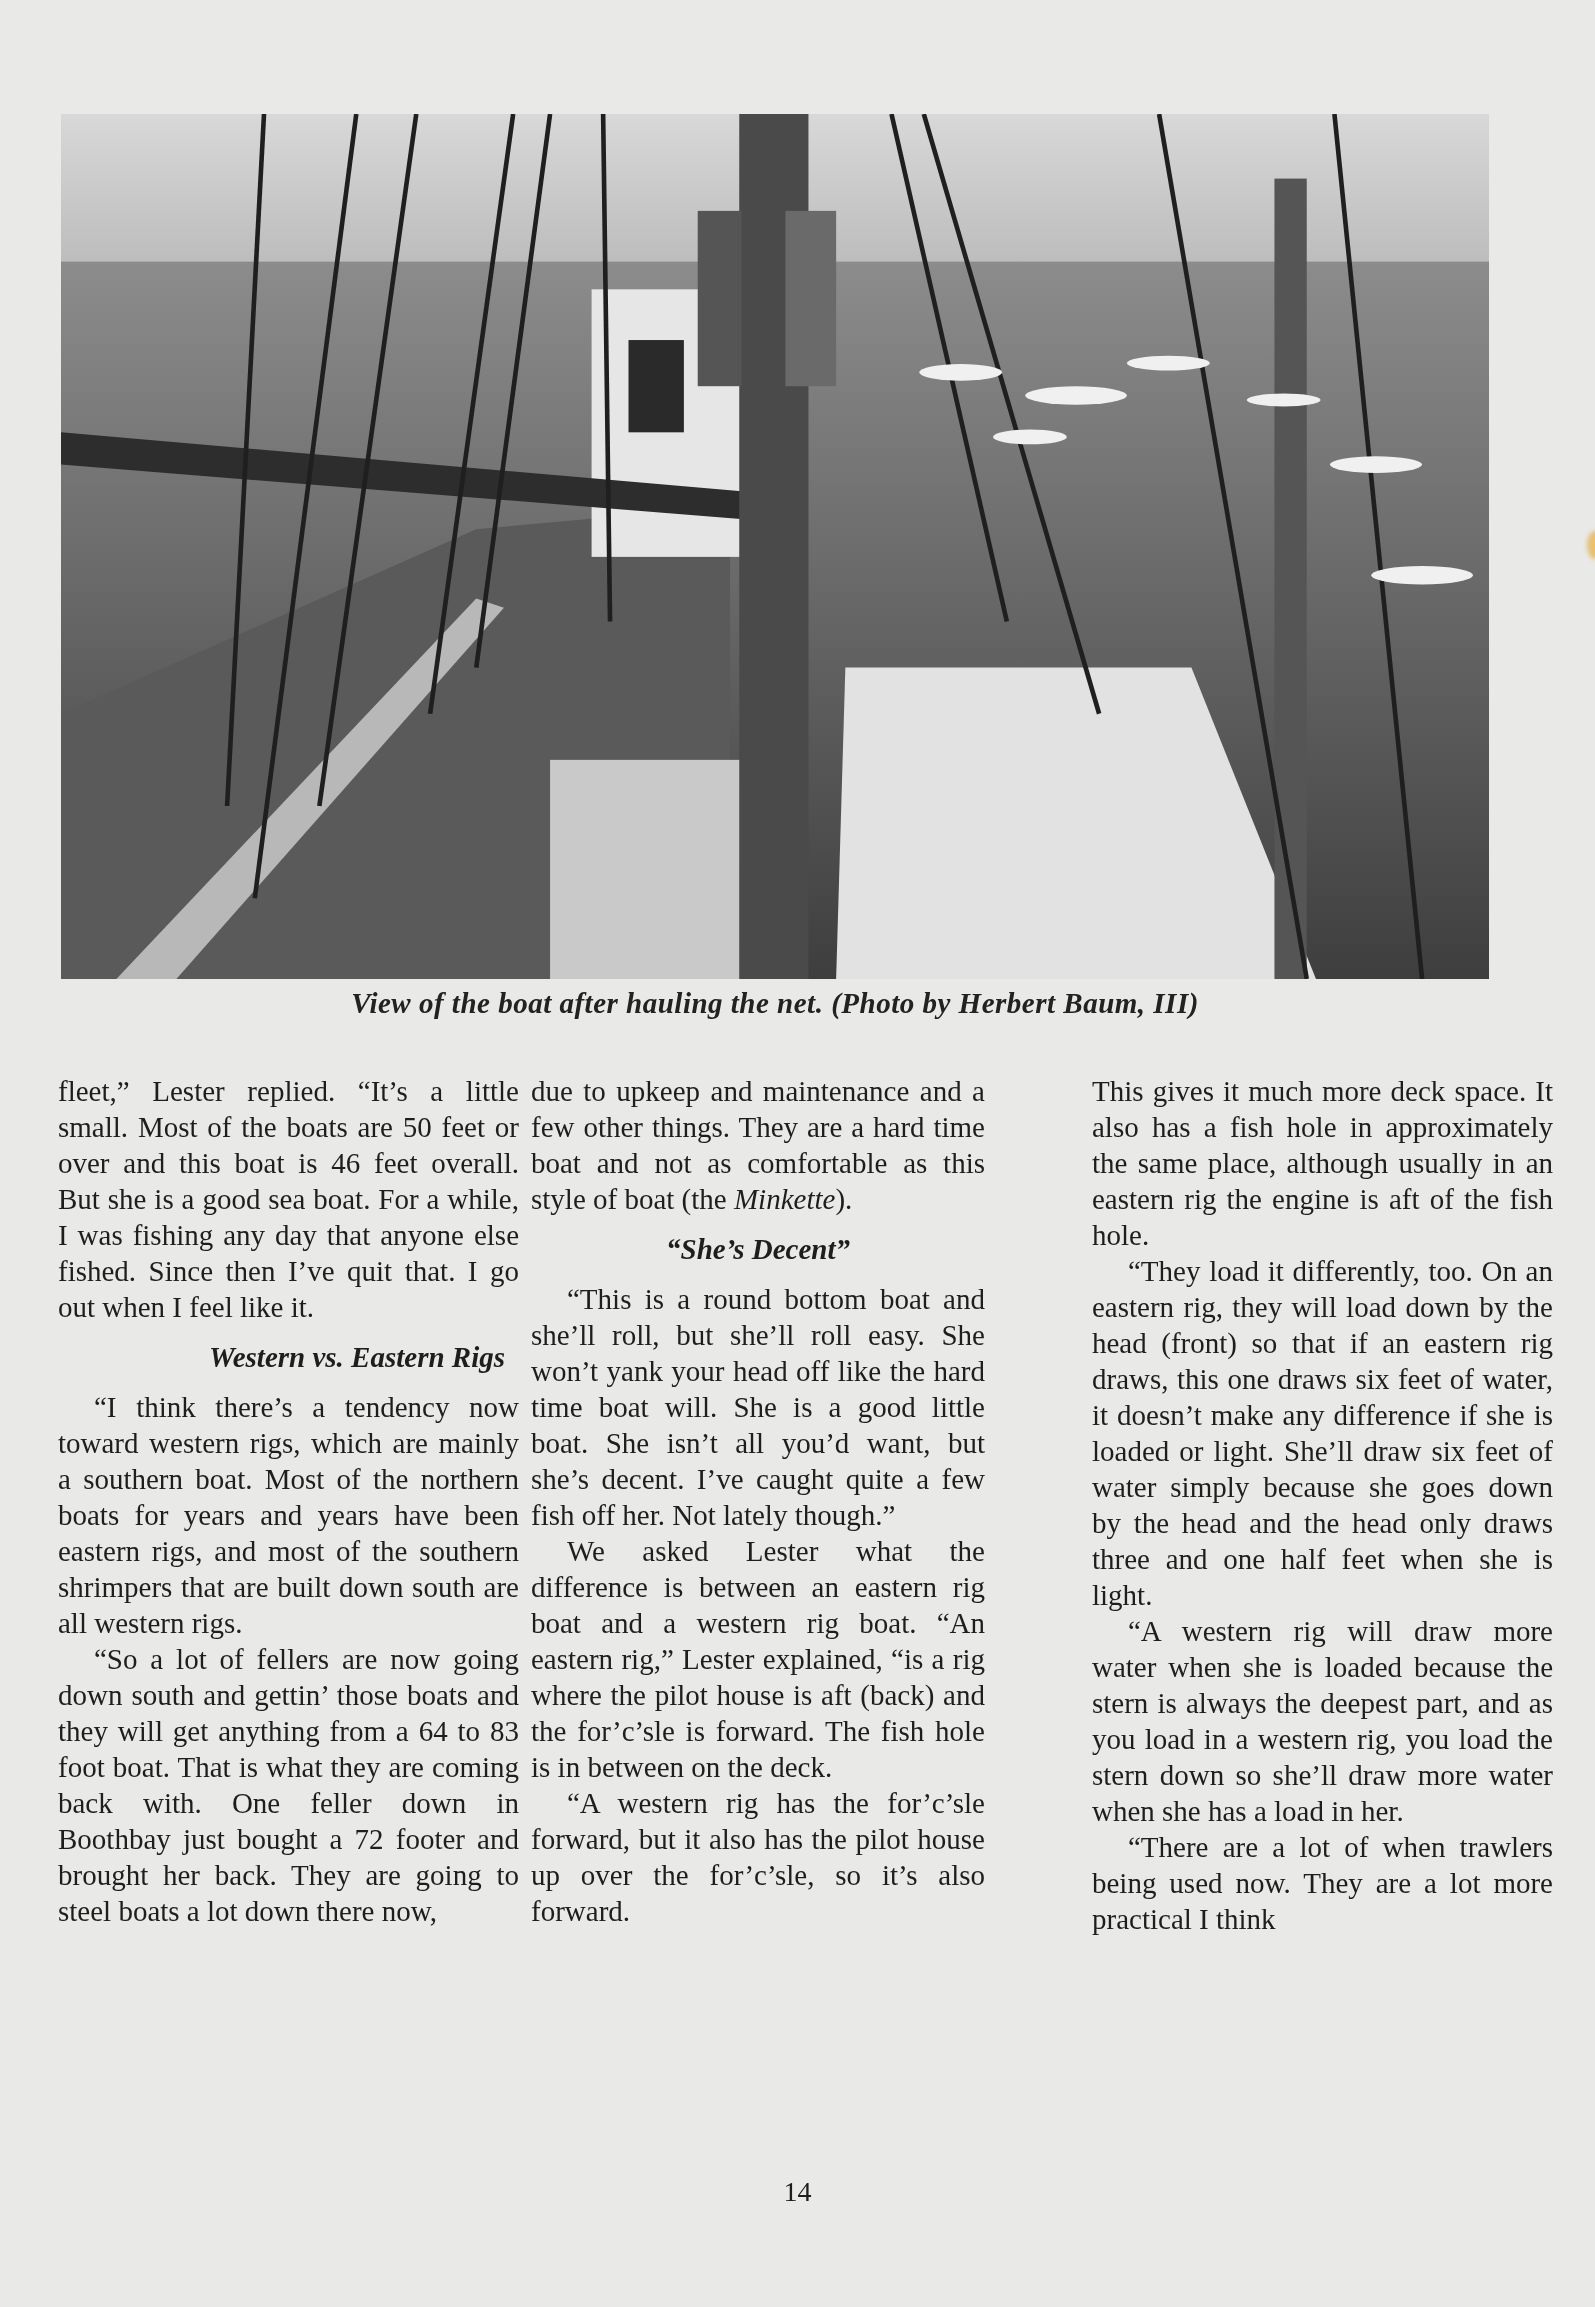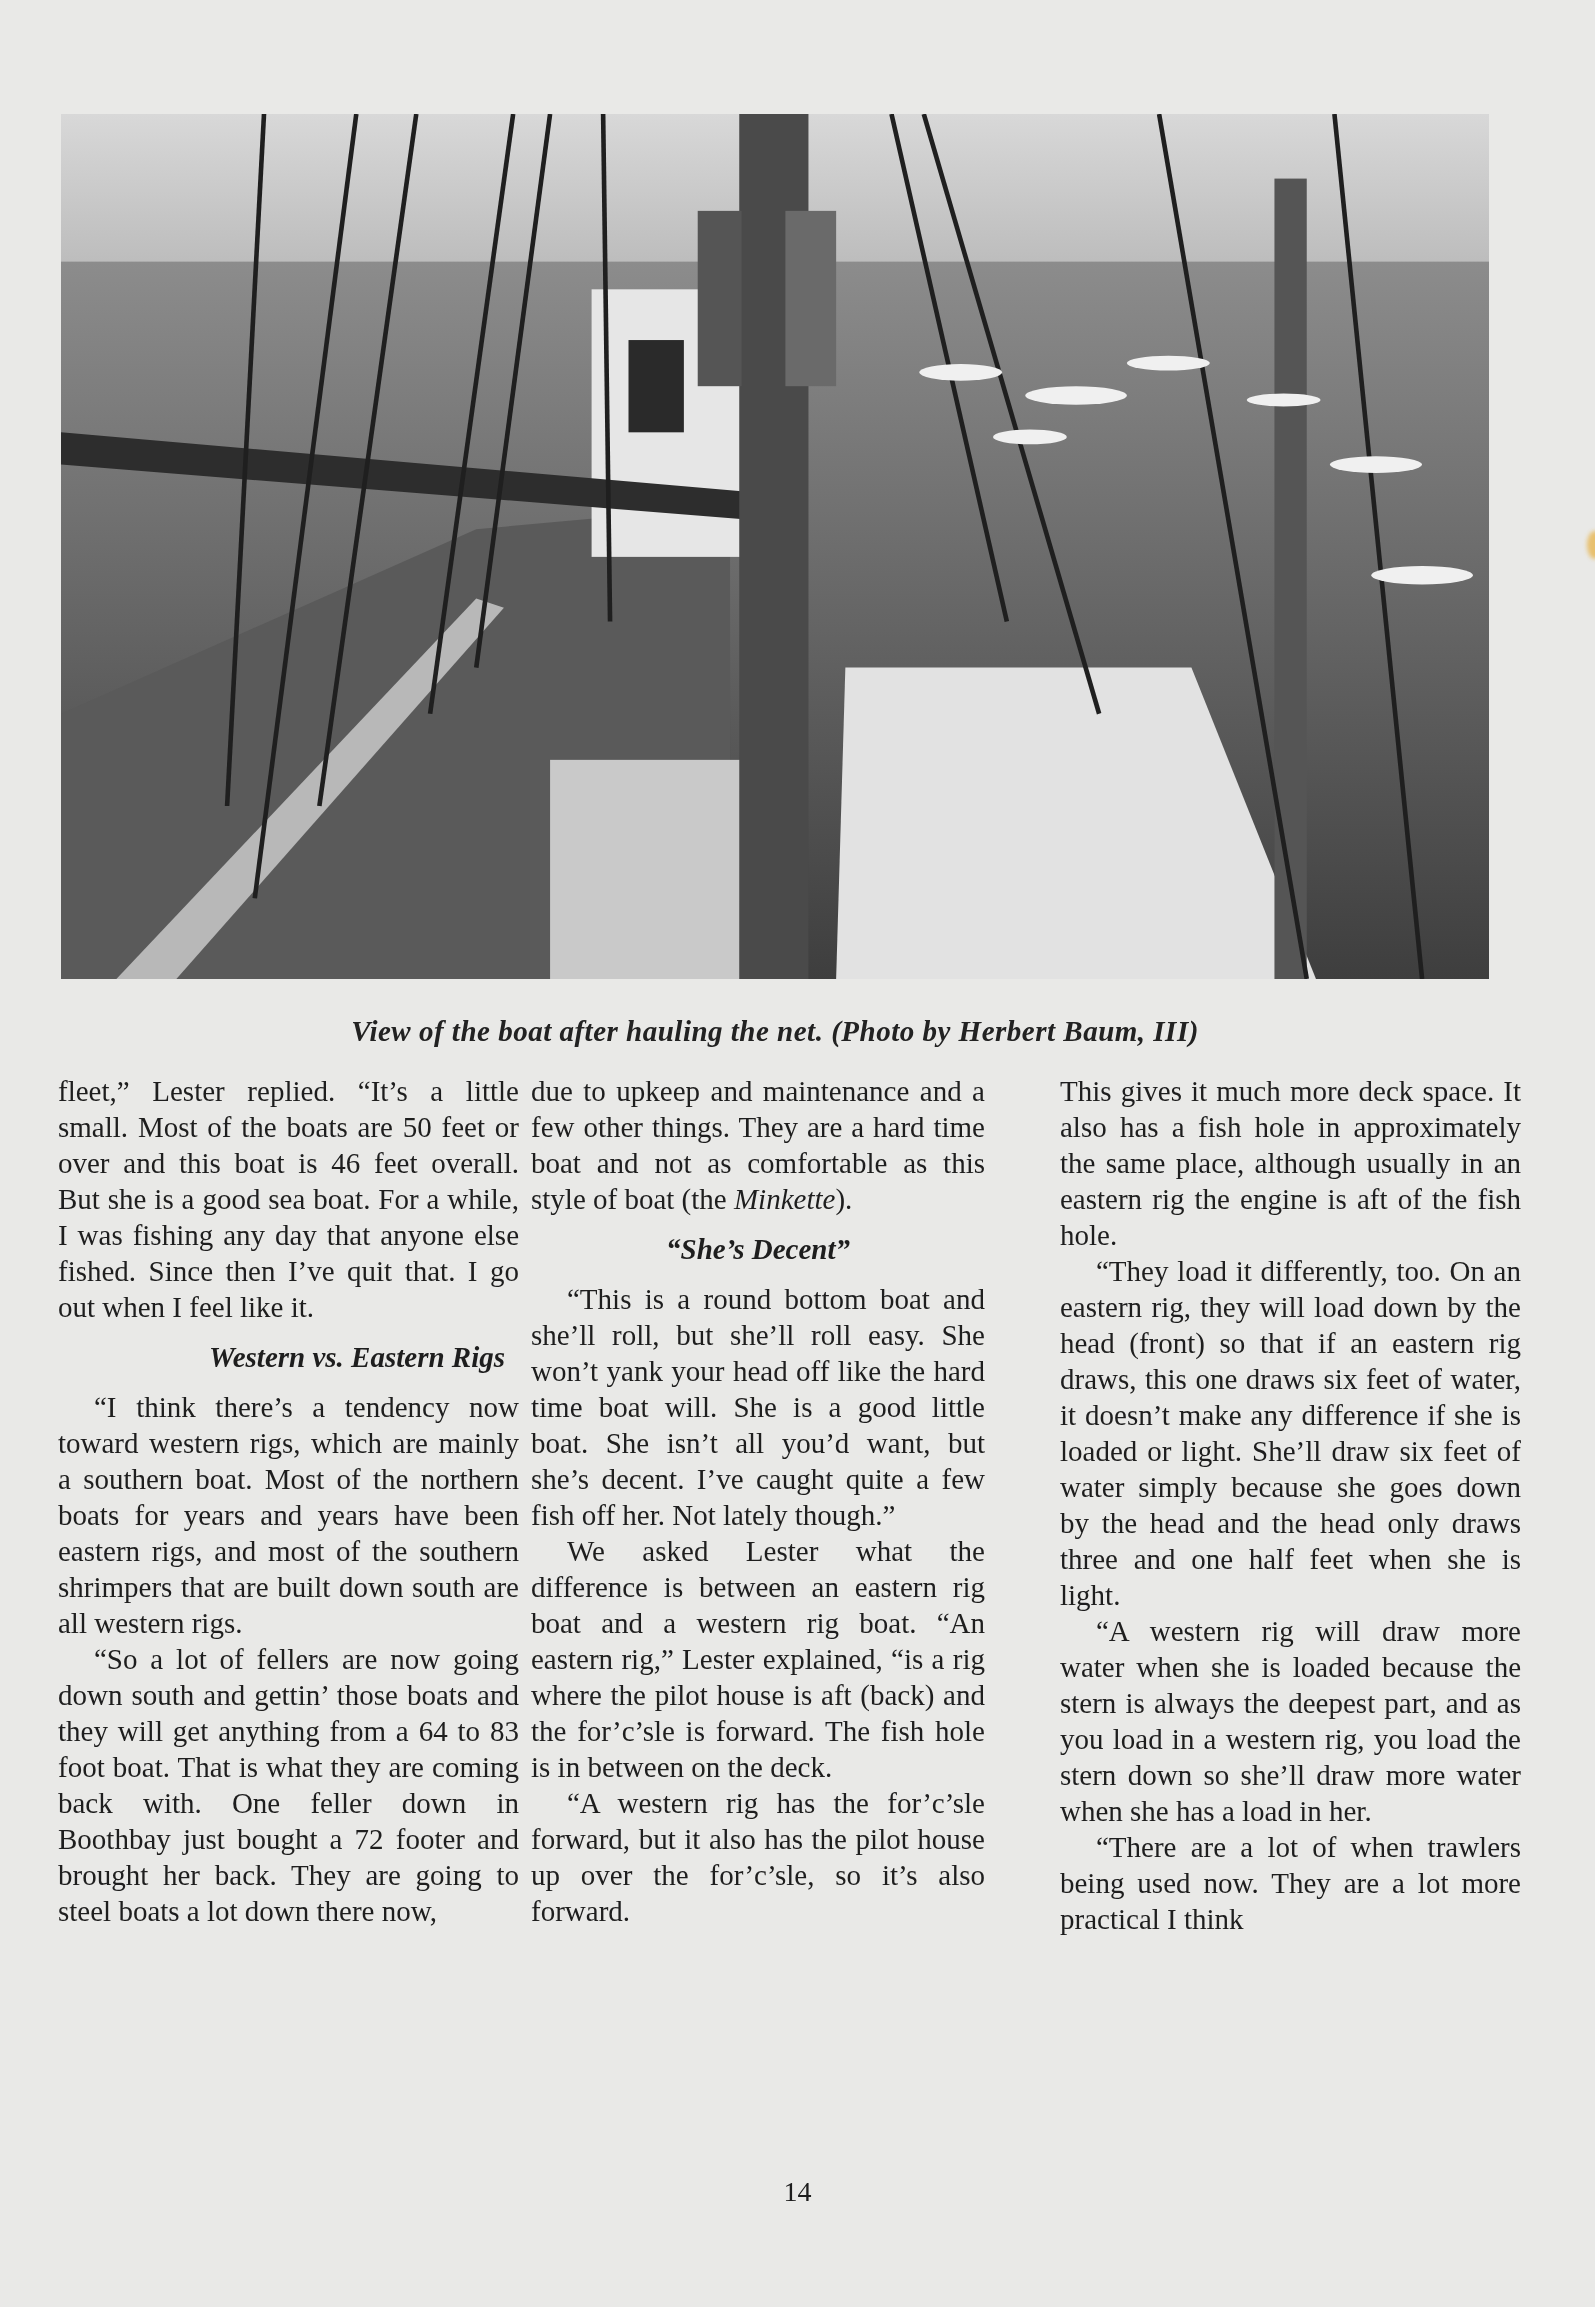--- a/index.html
+++ b/index.html
@@ -10,31 +10,31 @@
       color: #1e1e1e;
     }
     .photo {
       position: absolute; left: 61px; top: 114px; width: 1428px; height: 865px;
       background: #6f6f6f; overflow: hidden;
     }
     .photo svg { width: 100%; height: 100%; display: block; }
     .caption {
       position: absolute; left: 61px; top: 987px; width: 1428px;
       text-align: center; font-style: italic; font-weight: bold;
-      font-size: 29px; letter-spacing: 0.5px; color: #222; margin-top: 28px;
+      font-size: 29px; letter-spacing: 0.5px; color: #222;
     }
     .col {
       position: absolute; top: 1073px; width: 461px;
       font-size: 29px; line-height: 36px; text-align: justify;
       text-align-last: auto;
       font-family: Liberation Serif, serif;
     }
     .col1 { left: 58px; width: 461px; }
     .col2 { left: 531px; width: 454px; }
-    .col3 { left: 1060px; width: 461px; }
+    .col3 { left: 1092px; width: 461px; }
     .col p { margin: 0; text-indent: 0; }
     .col p.ind { text-indent: 36px; }
     .col h3 {
       margin: 14px; font-size: 29px; font-weight: bold; font-style: italic;
       line-height: 36px; text-align: center;
     }
     .col1 h3 { text-align: right; padding-left: 37px; }
     .pagenum {
       position: absolute; left: 0; width: 100%; top: 2176px;
       text-align: center; font-size: 28px;

